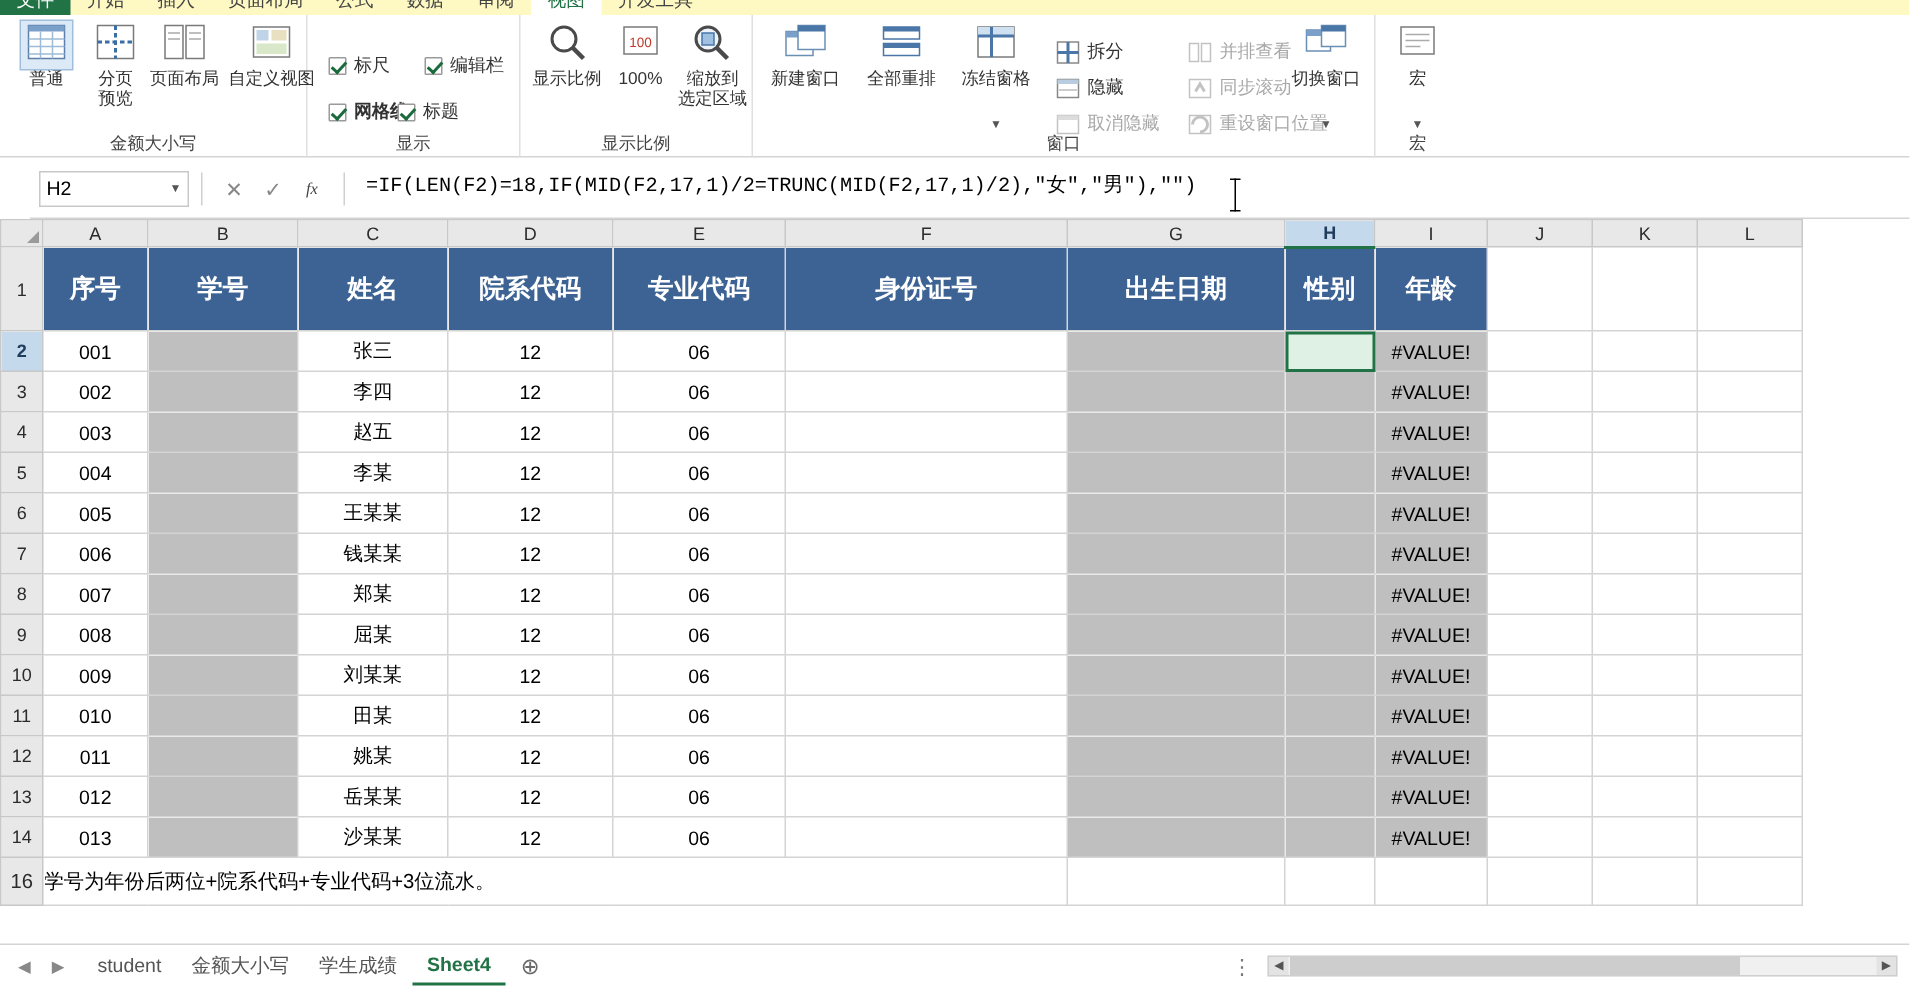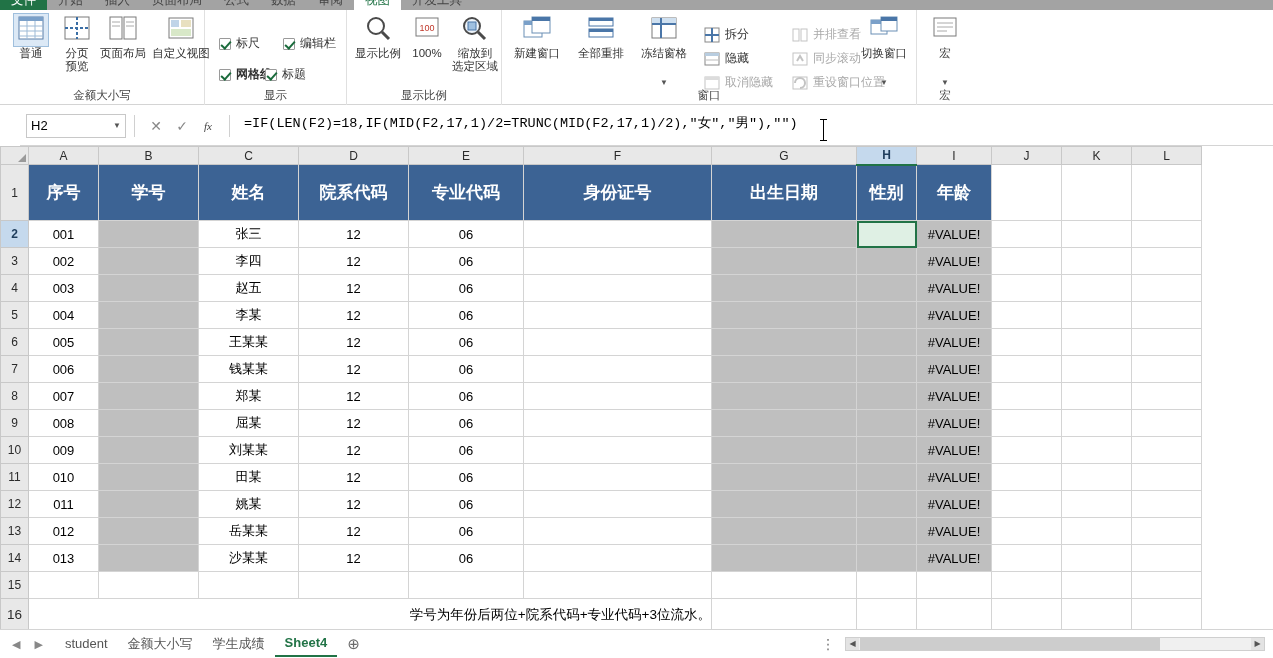--- a/index.html
+++ b/index.html
@@ -12,21 +12,21 @@
   }
   #app {
     position: relative;
     width: 1273px; height: 658px;
     background: #ffffff;
   }
 
   
   .ribbon-tabs {
     position: absolute; top: 0; left: 0; width: 1273px; height: 10px;
-    background: #a3a3a3;
+    background: #fef9c3;
     overflow: hidden;
   }
   .tab-strip {
     position: absolute; top: -12px; left: 0;
     height: 24px; display: flex; align-items: center;
     font-size: 12.5px; color: #444;
   }
   .tab-item {
     padding: 4px 11px; height: 24px; line-height: 16px;
     white-space: nowrap;
@@ -141,21 +141,21 @@
     border-left: 8px solid transparent; border-bottom: 8px solid #9a9a9a;
   }
   .rowhead {
     width: 28px; background: #e8e8e8; color: #2b2b2b;
     text-align: center; font-size: 12px;
     border: 1px solid #c8c8c8 !important;
   }
   .rowhead.sel { background: #c5d9ed; color: #1f3d5c; font-weight: bold; }
   .cell { height: 27px; padding: 0 4px; }
   .c-center { text-align: center; }
-  .c-left { text-align: right; border-radius: 12px; }
+  .c-left { text-align: left; border-radius: 12px; }
   .shaded { background: #bfbfbf; }
   .hdrcell {
     background: #3c6394; color: #ffffff; font-weight: bold;
     font-size: 17px; text-align: center;
   }
   .hdrrow td { height: 56px; }
   .active-cell {
     outline: 2px solid #217346; outline-offset: -2px;
     background: #dff0e4;
   }
@@ -718,35 +718,20 @@
         <td class="cell c-center">06</td>
         <td class="cell"></td>
         <td class="cell shaded"></td>
         <td class="cell shaded"></td>
         <td class="cell err shaded">#VALUE!</td>
         <td class="cell"></td>
         <td class="cell"></td>
         <td class="cell"></td>
       </tr>
 
-      <tr>
-        <td class="rowhead">15</td>
-        <td class="cell"></td>
-        <td class="cell"></td>
-        <td class="cell"></td>
-        <td class="cell"></td>
-        <td class="cell"></td>
-        <td class="cell"></td>
-        <td class="cell"></td>
-        <td class="cell"></td>
-        <td class="cell"></td>
-        <td class="cell"></td>
-        <td class="cell"></td>
-        <td class="cell"></td>
-      </tr>
 
       <tr class="note-row">
         <td class="rowhead">16</td>
         <td class="cell c-left" colspan="6">学号为年份后两位+院系代码+专业代码+3位流水。</td>
         <td class="cell"></td>
         <td class="cell"></td>
         <td class="cell"></td>
         <td class="cell"></td>
         <td class="cell"></td>
         <td class="cell"></td>

